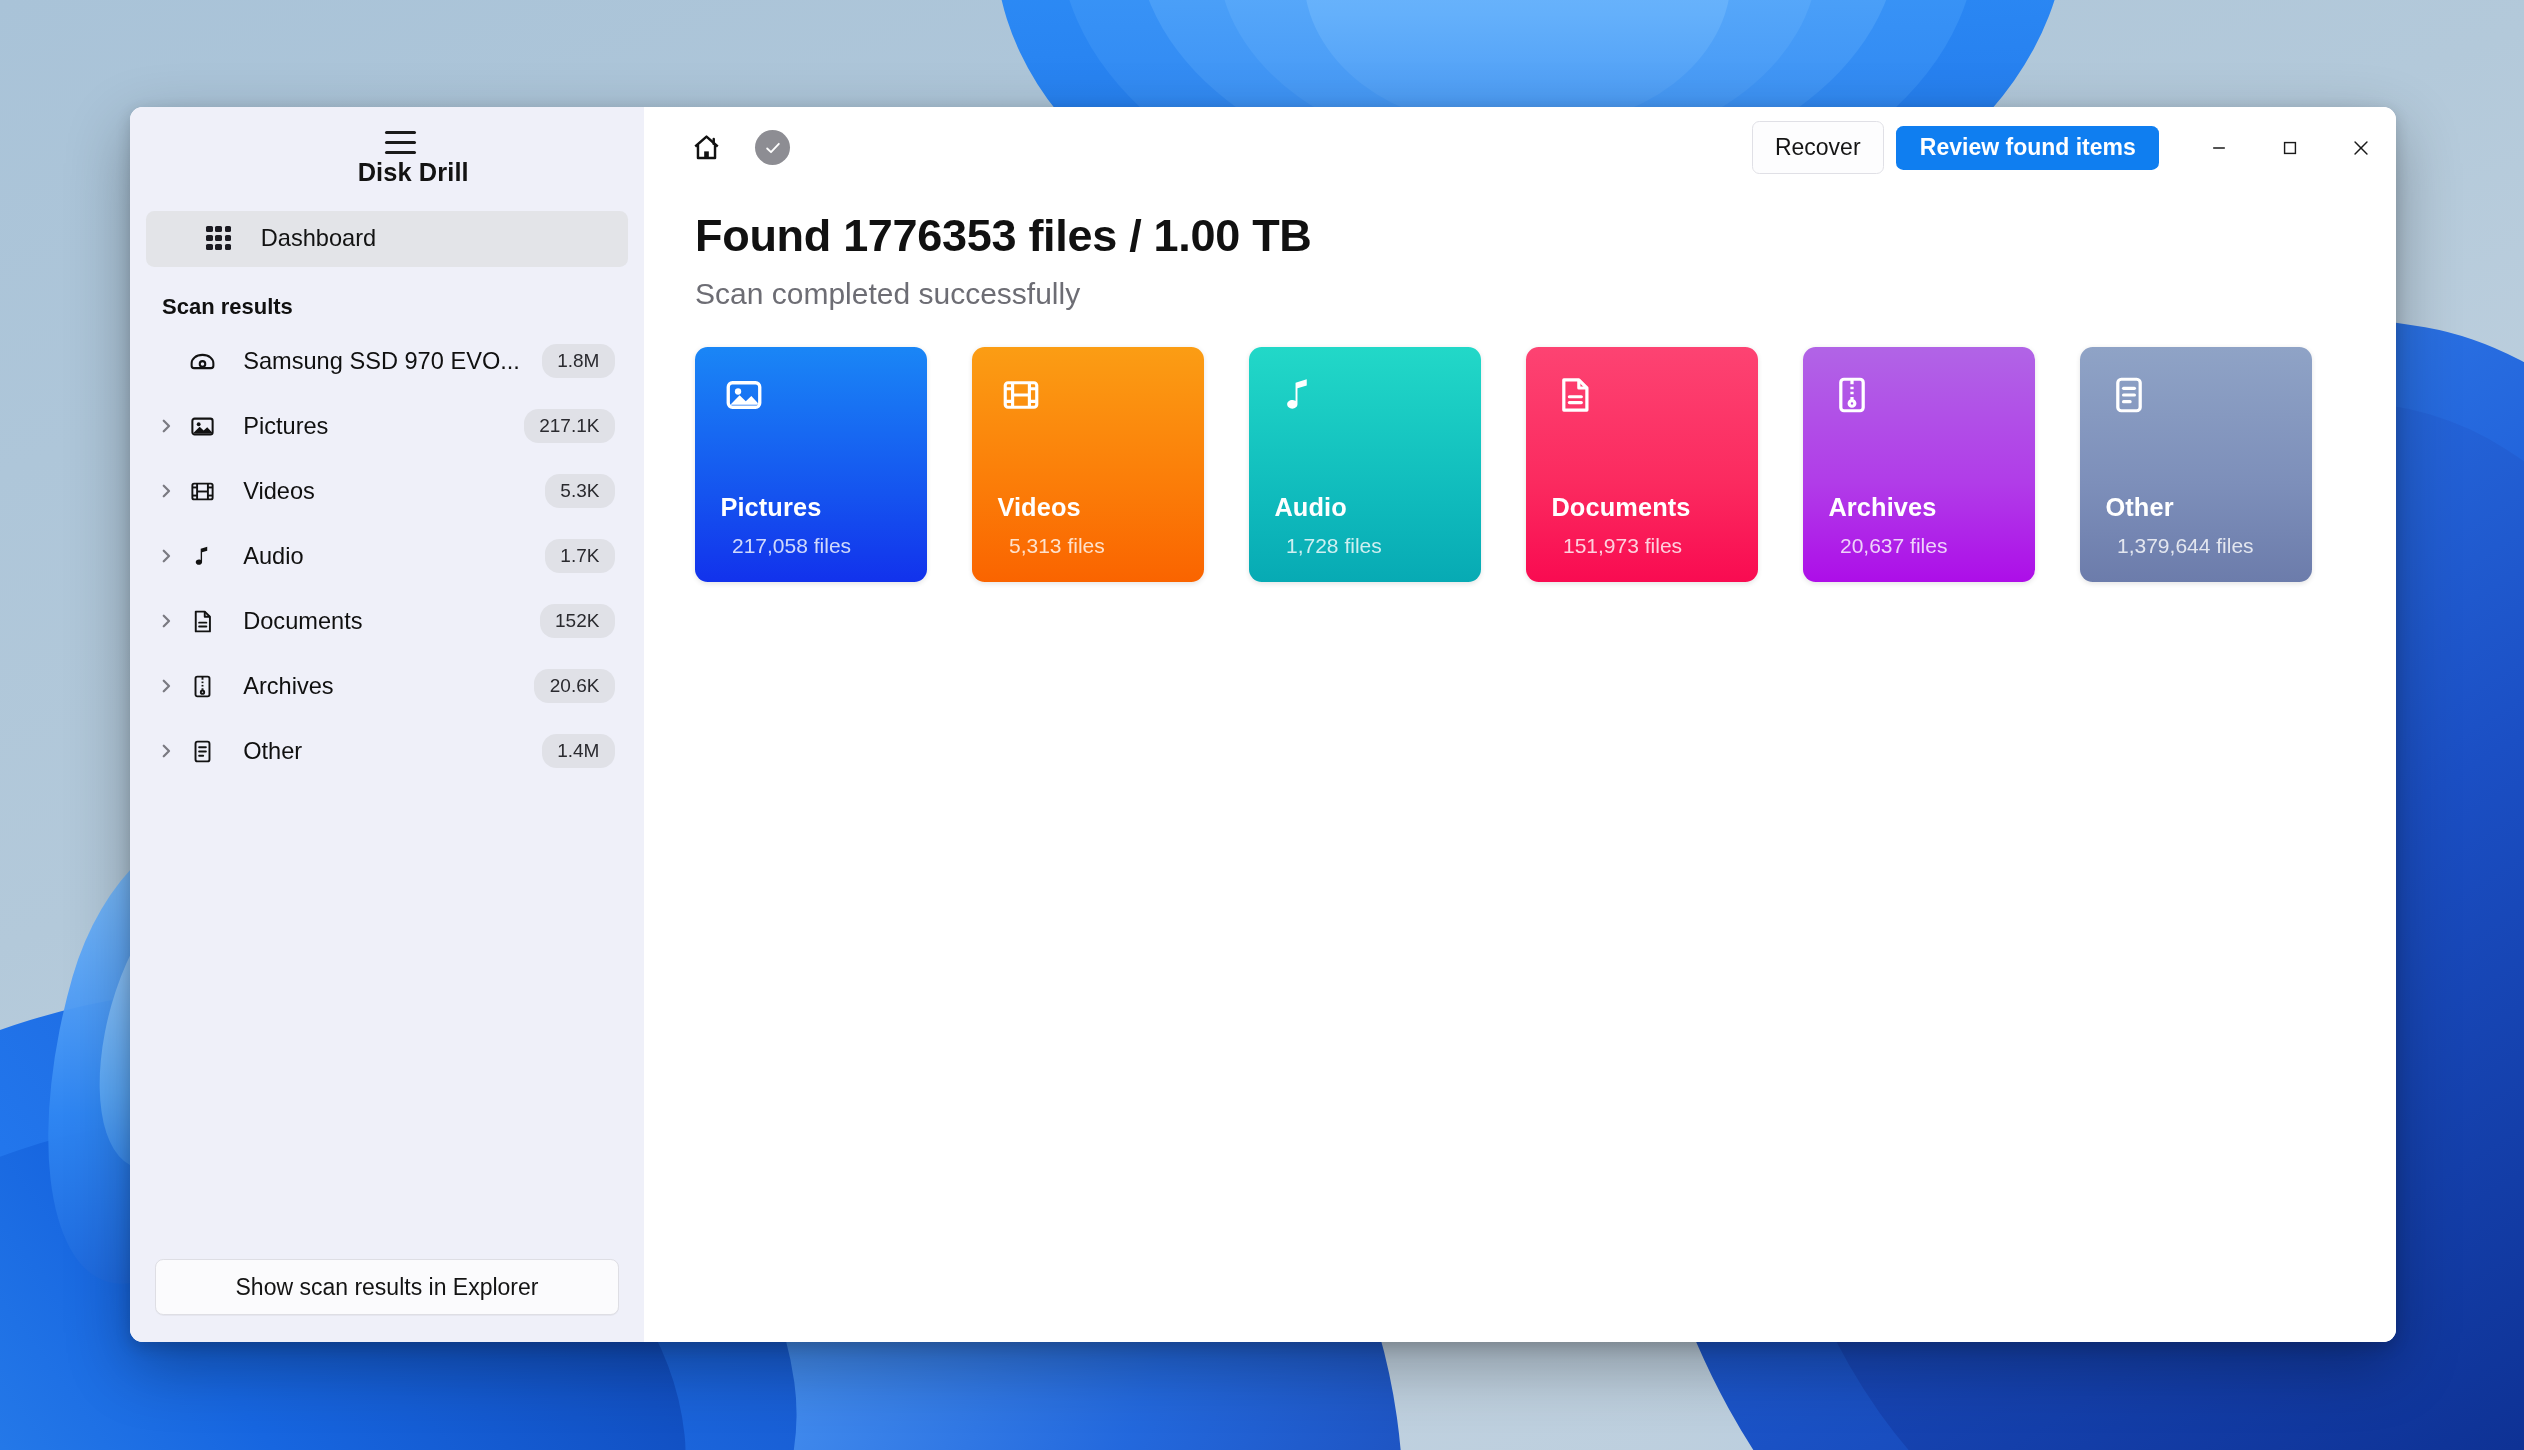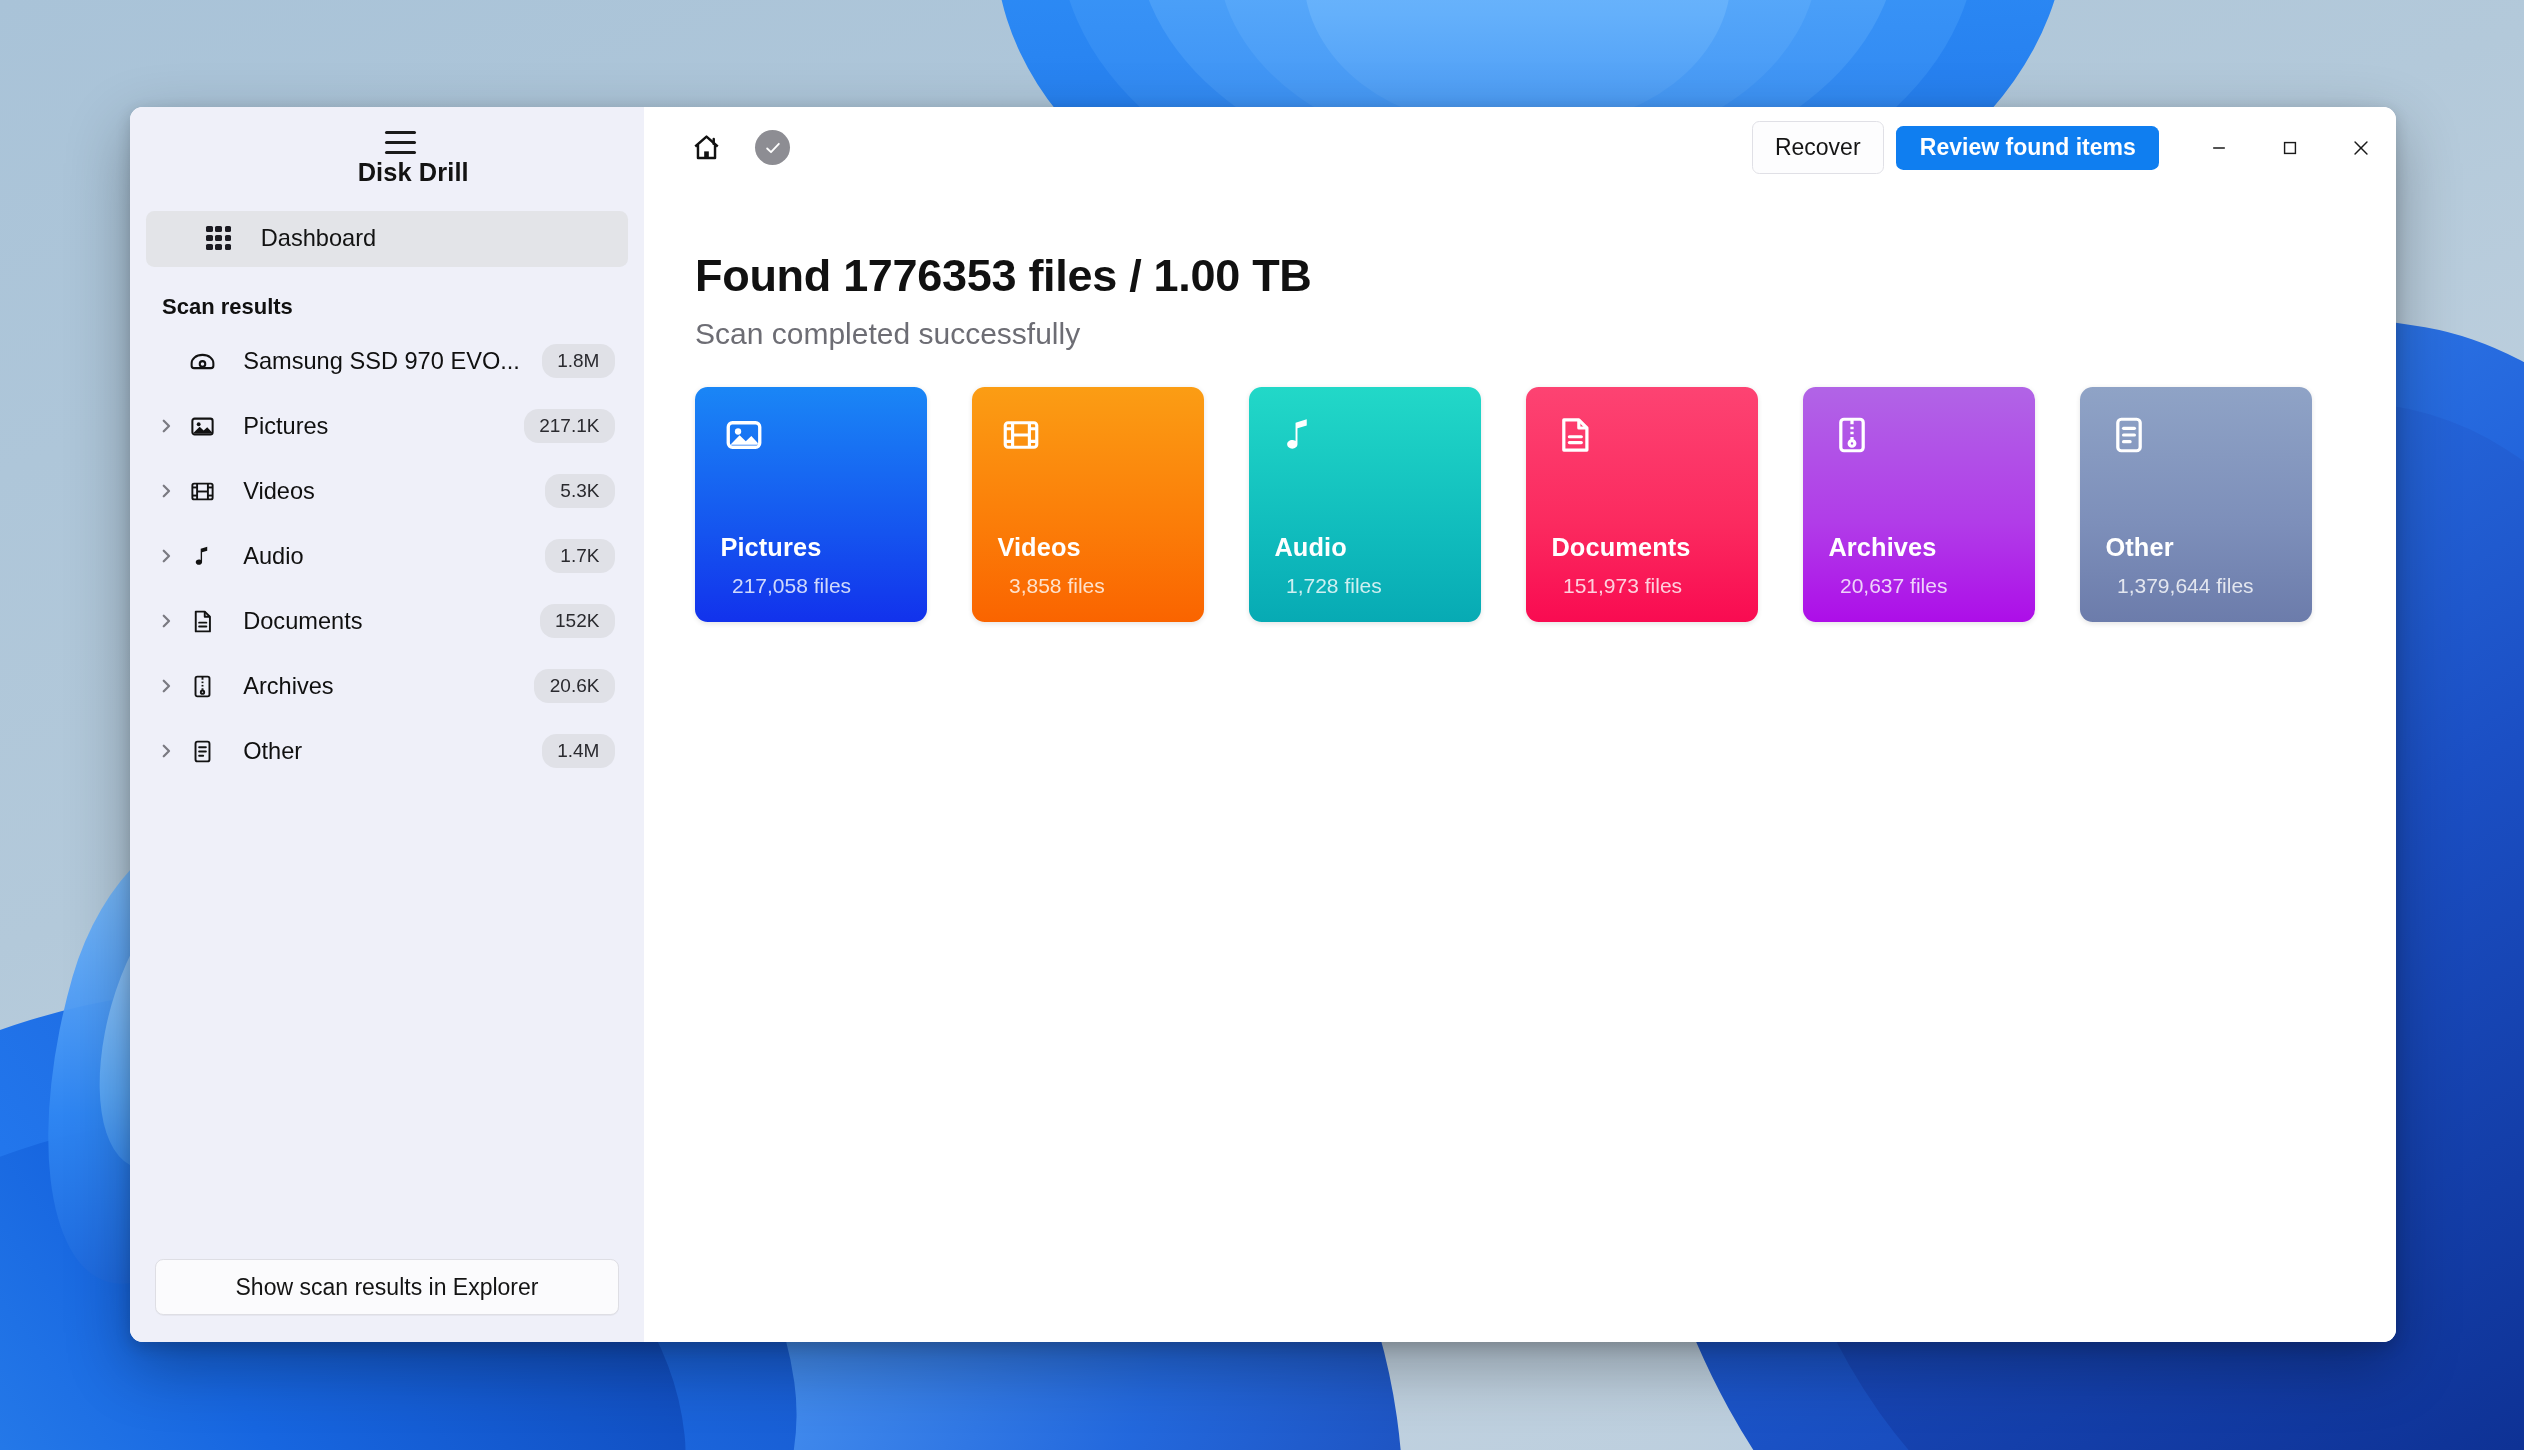--- a/index.html
+++ b/index.html
@@ -333,21 +333,20 @@
   }
 
   .content {
     padding: 38px 0 0 51px;
   }
   #found-title {
     font-size: 45px;
     font-weight: 700;
     color: #111111;
     letter-spacing: -0.3px;
-    margin-top: 40px;
   }
   #scan-status {
     margin-top: 14.5px;
     font-size: 30px;
     color: #6d6d74;
   }
 
   .cards {
     display: flex;
     gap: 45px;
@@ -640,21 +639,21 @@
                 <line x1="7.2" y1="5" x2="7.2" y2="19"></line>
                 <line x1="16.8" y1="5" x2="16.8" y2="19"></line>
                 <line x1="7.2" y1="12" x2="16.8" y2="12"></line>
                 <line x1="3" y1="8.4" x2="7.2" y2="8.4"></line>
                 <line x1="3" y1="15.6" x2="7.2" y2="15.6"></line>
                 <line x1="16.8" y1="8.4" x2="21" y2="8.4"></line>
                 <line x1="16.8" y1="15.6" x2="21" y2="15.6"></line>
               </svg>
             </div>
             <div class="card-title">Videos</div>
-            <div class="card-sub">3,858 files</div>
+            <div class="card-sub">5,313 files</div>
           </div>
 
           <div class="card c-audio">
             <div class="card-icon">
               <svg width="42" height="42" viewBox="0 0 24 24" fill="#fff">
                 <path d="M17 3 L10.6 5 L10.6 15.4 C10.1 15.1 9.45 14.9 8.75 14.9 C7.1 14.9 5.8 16 5.8 17.35 C5.8 18.7 7.1 19.8 8.75 19.8 C10.4 19.8 11.7 18.7 11.7 17.35 L11.7 8.1 L17 6.5 Z"></path>
               </svg>
             </div>
             <div class="card-title">Audio</div>
             <div class="card-sub">1,728 files</div>

